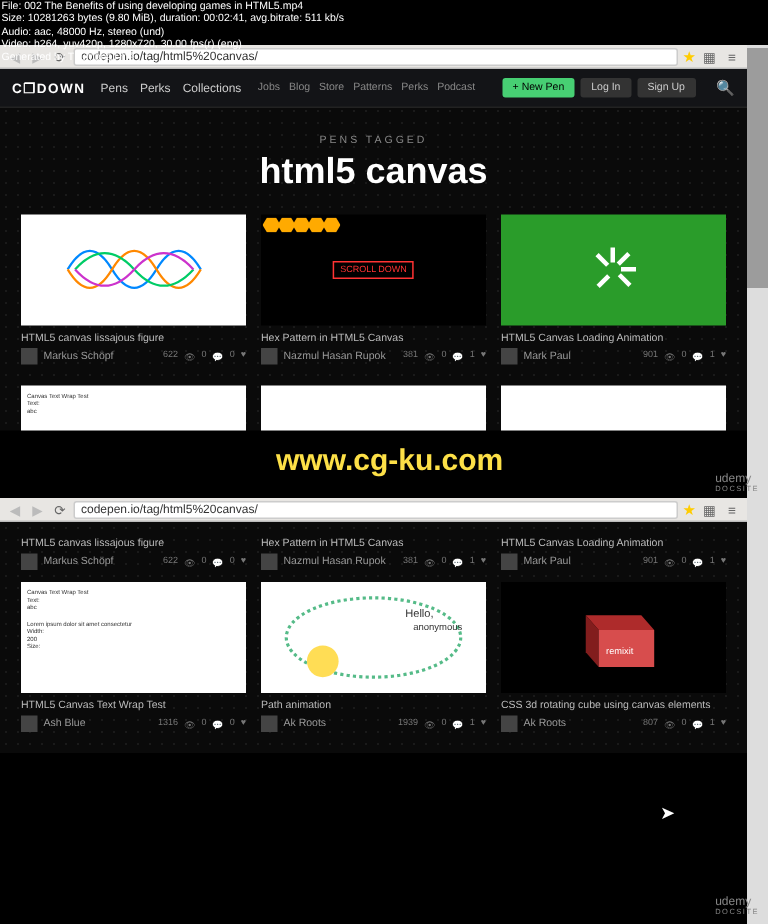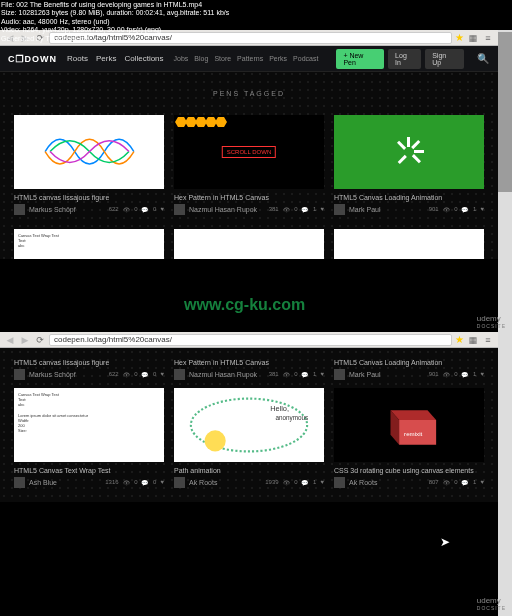--- a/index.html
+++ b/index.html
@@ -43,21 +43,21 @@
 .hex{width:12px;height:10px;background:#fa0;clip-path:polygon(25% 0,75% 0,100% 50%,75% 100%,25% 100%,0 50%);margin:0 -1px}
 .scroll-down{position:absolute;top:50%;left:50%;transform:translate(-50%,-50%);color:#f33;font-size:6px;border:1px solid #f33;padding:2px 4px}
 .t-load{background:#2a9c2a;display:flex;align-items:center;justify-content:center}
 .spinner{width:30px;height:30px;position:relative}
 .spinner div{position:absolute;width:3px;height:10px;background:#fff;left:13px;top:0;transform-origin:2px 15px}
 .t-text{background:#fff;padding:4px;font-size:4px;color:#333}
 .t-path{background:#fff;display:flex;align-items:center;justify-content:flex-end}
 .t-cube{background:#000;display:flex;align-items:center;justify-content:center}
 .next-wrap{text-align:center;padding:10px 0 14px}
 .next-btn{display:inline-block;border:1px solid #555;color:#ccc;font-size:8px;padding:5px 12px}
-.watermark{position:absolute;color:#15803d;font-size:16px;font-weight:bold;z-index:200}
+.watermark{position:absolute;color:#fde047;font-size:20px;font-weight:bold;z-index:200}
 .udemy{position:absolute;right:6px;color:#888;font-size:8px;z-index:150}
 .top-frame{position:absolute;top:30px;left:0;right:14px}
 .bot-frame{position:absolute;top:332px;left:0;right:14px}
 .scrollbar{position:absolute;right:0;top:30px;bottom:0;width:14px;background:#ddd}
 .sb-thumb{background:#9c9c9c;width:14px}
 .partial-grid{display:grid;grid-template-columns:repeat(3,1fr);gap:10px;padding:0 14px}
 .partial-thumb{height:30px;background:#fff;overflow:hidden}
 </style>
 </head>
 <body>
@@ -83,41 +83,42 @@
         <span>codepen.io/tag/html5%20canvas/</span>
       </div>
     <div class="star">★</div>
     <div class="bar-icon">▦</div>
     <div class="bar-icon">≡</div>
   </div>
   <div class="page">
     <div class="topbar">
       <span class="logo">C❐DOWN</span>
       <div class="navlinks">
-        <span>Roots</span>
+        <span>Pens</span>
         <span>Perks</span>
         <span>Collections</span>
       </div>
       <div class="navlinks2">
         <span>Jobs</span>
         <span>Blog</span>
         <span>Store</span>
         <span>Patterns</span>
         <span>Perks</span>
         <span>Podcast</span>
       </div>
       <div class="actions">
         <span class="btn btn-new">+ New Pen</span>
         <span class="btn btn-login">Log In</span>
         <span class="btn btn-signup">Sign Up</span>
       </div>
       <span class="srch">🔍</span>
     </div>
     <div class="hero">
       <div class="tagged">PENS TAGGED</div>
+      <div class="title">html5 canvas</div>
     </div>
     <div class="grid">
 
       <div class="card">
         <div class="thumb t-liss">
           <svg viewBox="0 0 100 60">
               <path d="M5 30 Q20 5 35 30 T65 30 T95 30" stroke="#08f" fill="none" stroke-width="1.5"></path>
               <path d="M5 30 Q20 55 35 30 T65 30 T95 30" stroke="#f80" fill="none" stroke-width="1.5"></path>
               <path d="M10 30 Q30 8 50 30 T90 30" stroke="#0c6" fill="none" stroke-width="1.5"></path>
               <path d="M10 30 Q30 52 50 30 T90 30" stroke="#c3c" fill="none" stroke-width="1.5"></path>

